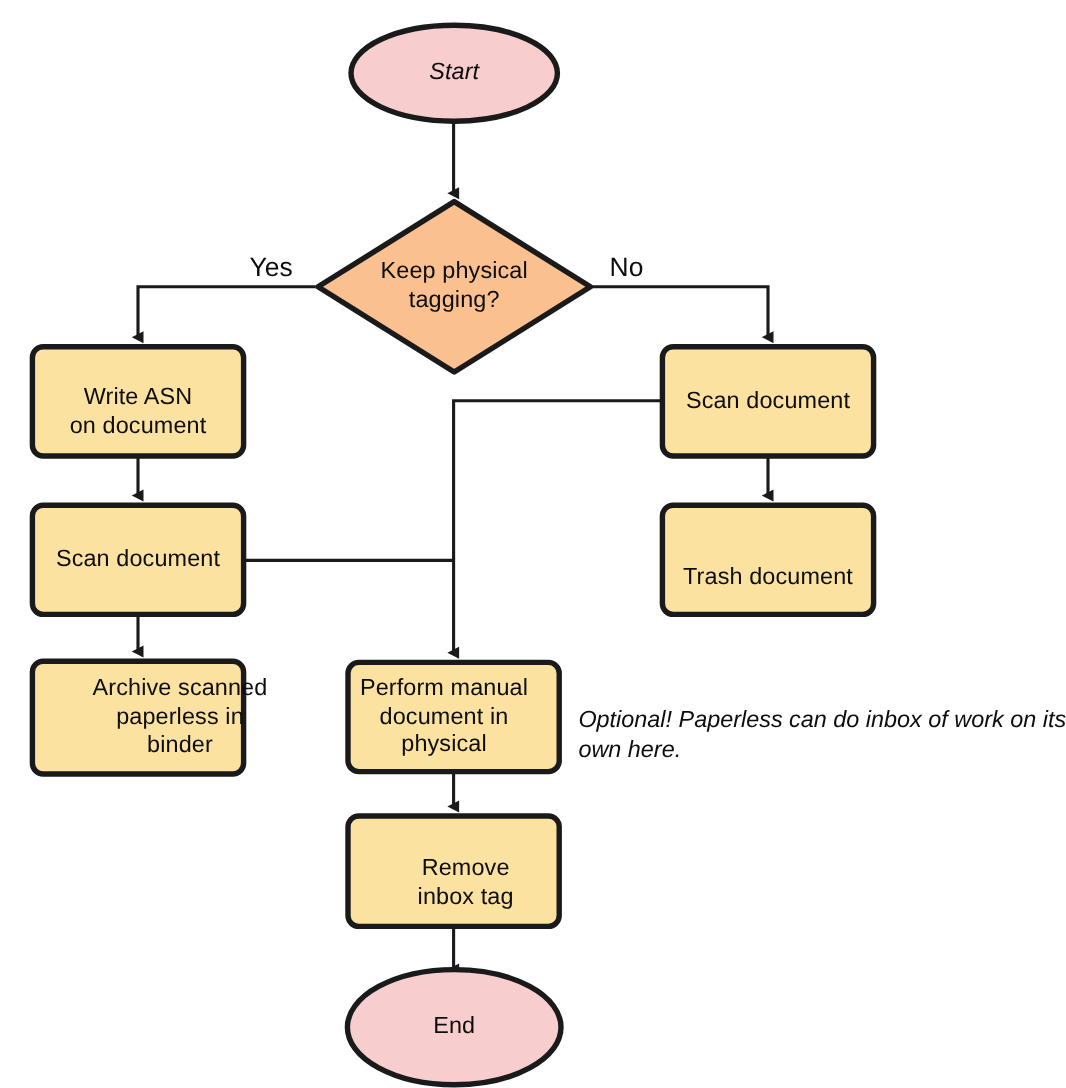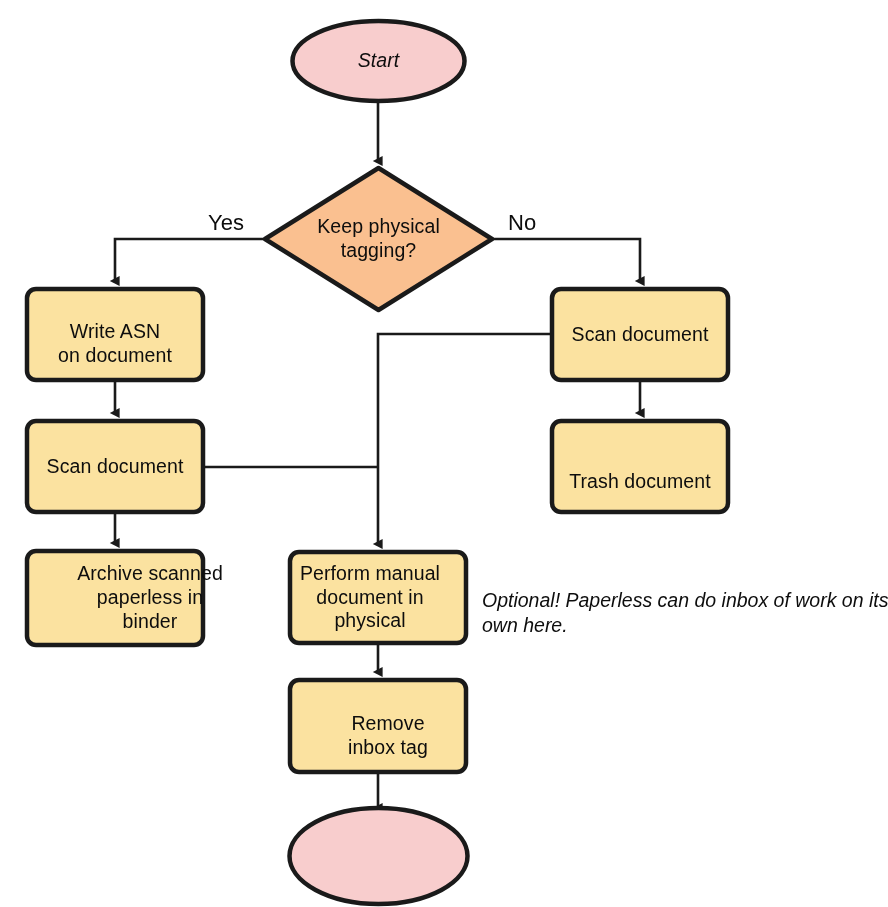--- a/index.html
+++ b/index.html
@@ -124,20 +124,23 @@
     <span>Perform manual</span>
     <span>document in</span>
     <span>physical</span>
   </div>
 
   <div class="node-label" style="left:292px;top:682px;width:192px;height:88px;flex-direction:column;margin-top:10px;">
     <span>Remove</span>
     <span>inbox tag</span>
   </div>
 
+  <div class="node-label" style="left:292px;top:816px;width:173px;height:80px;">
+    <span>End</span>
+  </div>
 
   <div class="edge-label" style="left:208px;top:210px;">
     <span>Yes</span>
   </div>
 
   <div class="edge-label" style="left:508px;top:210px;">
     <span>No</span>
   </div>
 
   <div class="note-text" style="left:482px;top:588px;">

